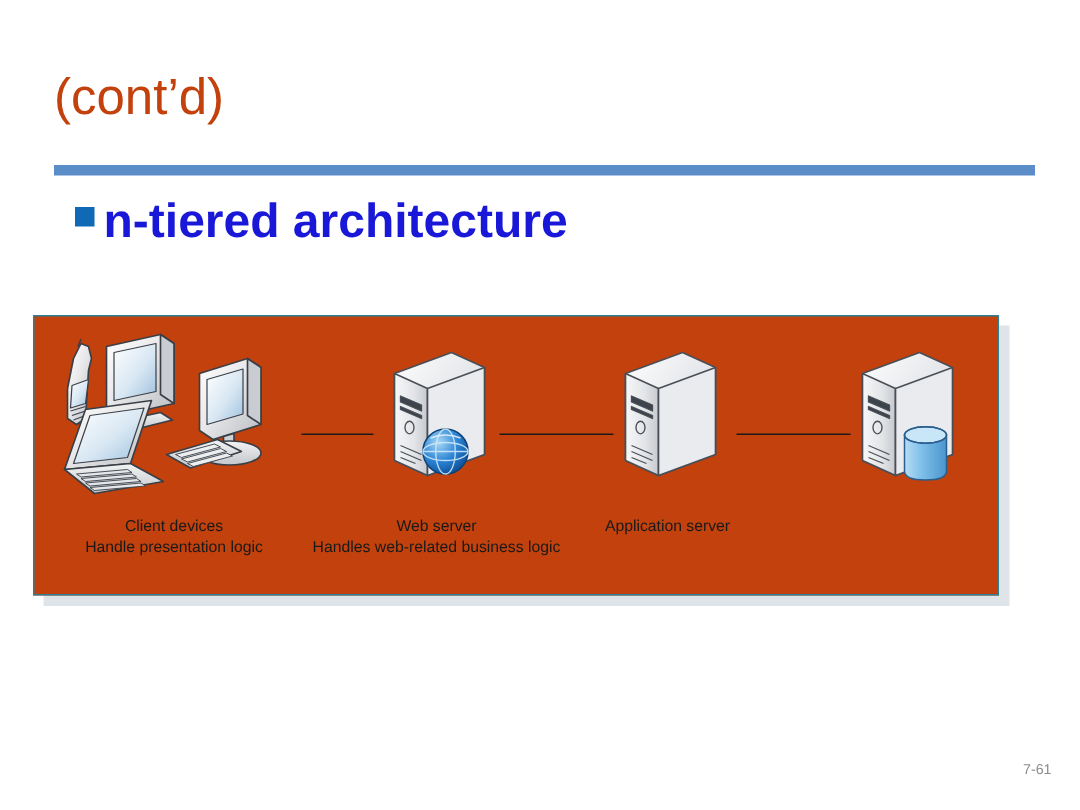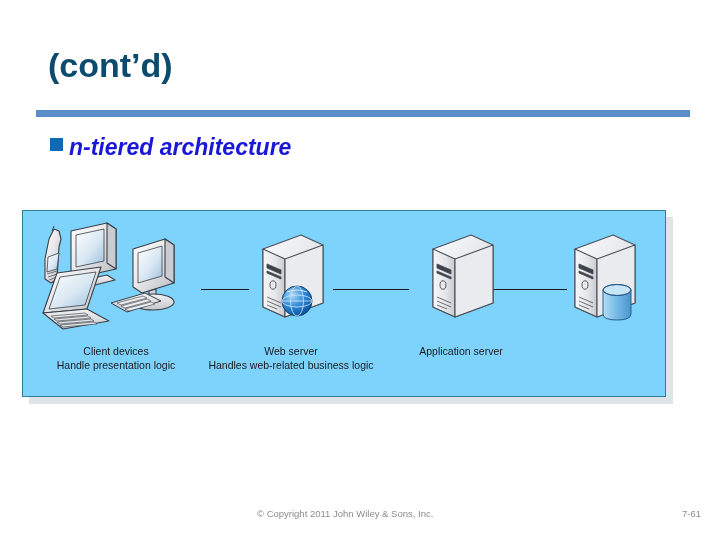--- a/index.html
+++ b/index.html
@@ -21,27 +21,27 @@
     position: absolute;
     left: 0; top: 0;
     width: 720px;
     height: 540px;
     background: #ffffff;
   }
 
   
   #slide-title {
     position: absolute;
-    left: 48px;
+    left: 36px;
     top: 44px;
     width: 640px;
     font-size: 34px;
     line-height: 42px;
-    font-weight: 700;
-    color: #0c4a6e;
+    font-weight: 400;
+    color: #c2410c;
     letter-spacing: 0px;
     white-space: nowrap;
   }
 
   
   #title-rule {
     position: absolute;
     left: 36px;
     top: 110px;
     width: 654px;
@@ -62,44 +62,43 @@
     left: 0px;
     top: 6px;
     width: 13px;
     height: 13px;
     background: #0f69b4;
   }
   #bullet-text {
     position: absolute;
     left: 19px;
     top: -2px;
-    font-size: 23px;
+    font-size: 32px;
     line-height: 34px;
     font-weight: bold;
-    font-style: italic;
     color: #1a18d8;
     white-space: nowrap;
   }
 
   
   #figure-shadow {
     position: absolute;
     left: 29px;
     top: 217px;
     width: 644px;
     height: 187px;
     background: #dfe4e8;
   }
   #figure-box {
     position: absolute;
     left: 22px;
     top: 210px;
     width: 644px;
     height: 187px;
-    background: #7dd3fc;
+    background: #c2410c;
     border: 1px solid #2d7f93;
     box-sizing: border-box;
   }
 
   .tier {
     position: absolute;
     top: 0;
     height: 187px;
   }
   .tier-art {
@@ -118,21 +117,21 @@
     font-size: 10.5px;
     line-height: 13.5px;
     color: #1a1a1a;
     font-family: "Liberation Sans", sans-serif;
   }
   .tier-caption .cap-title { display: block; }
   .tier-caption .cap-desc  { display: block; text-align: center; }
 
   #tier-client { left: 0px;   width: 186px; }
   #tier-web    { left: 182px; width: 172px; }
-  #tier-app    { left: 356px; width: 164px; }
+  #tier-app    { left: 340px; width: 164px; }
   #tier-db     { left: 502px; width: 162px; }
 
   
   .connector {
     position: absolute;
     height: 1px;
     background: #1a1a1a;
     top: 78px;
   }
   #connector-1 { left: 178px; width: 48px; }
@@ -362,16 +361,15 @@
             <path d="M78 73 L78 97 Q78 103 92 103 Q106 103 106 97 L106 73 Z" fill="url(#cylBody)"></path>
             <ellipse cx="92" cy="73" rx="14" ry="5.5" fill="#c9e6f9"></ellipse>
             <ellipse cx="92" cy="73" rx="14" ry="5.5" fill="none"></ellipse>
           </g>
         </svg>
       </div>
     </div>
 
   </div>
 
-  <div id="footer-copyright">© Copyright 2011 John Wiley &amp; Sons, Inc.</div>
   <div id="footer-pagenum">7-61</div>
 
 </div>
 
 </body></html>

